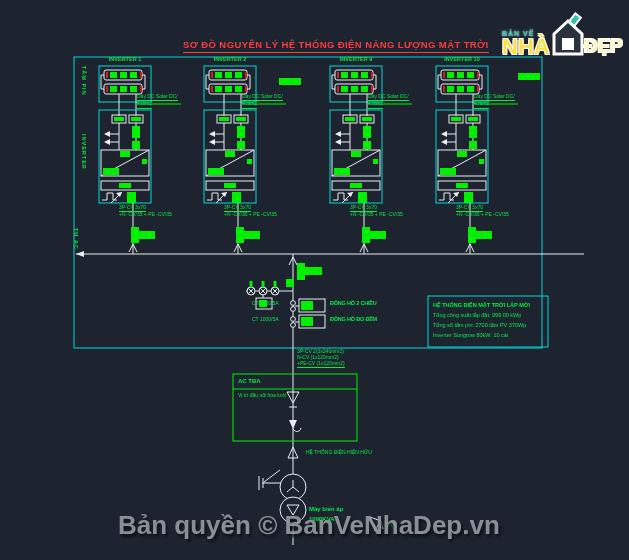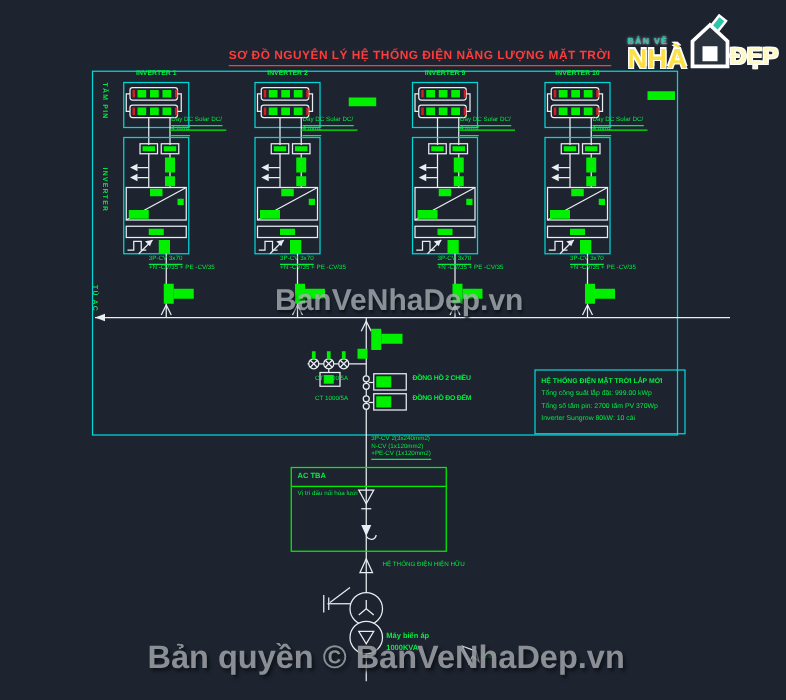--- a/index.html
+++ b/index.html
@@ -239,16 +239,15 @@
 
   <div class="t s6" style="left:309px;top:506px;font-weight:bold;">Máy biến áp</div>
   <div class="t s6" style="left:309px;top:516px;font-weight:bold;">1000KVA</div>
   <div class="t s5" style="left:385px;top:523px;">22kV</div>
 
   <div class="t s55" style="left:433px;top:303px;font-weight:bold;">HỆ THỐNG ĐIỆN MẶT TRỜI LẮP MỚI</div>
   <div class="t s55" style="left:433px;top:313px;">Tổng công suất lắp đặt: 999.00 kWp</div>
   <div class="t s55" style="left:433px;top:323px;">Tổng số tấm pin: 2700 tấm PV 370Wp</div>
   <div class="t s55" style="left:433px;top:333px;">Inverter Sungrow 80kW: 10 cái</div>
 
-  <div class="t wm-c" style="left:220px;top:228px;">BanVeNhaDep.vn</div>
   <div class="t wm-b" style="left:118px;top:512px;">Bản quyền © BanVeNhaDep.vn</div>
 
 </div>
 
 </body></html>

